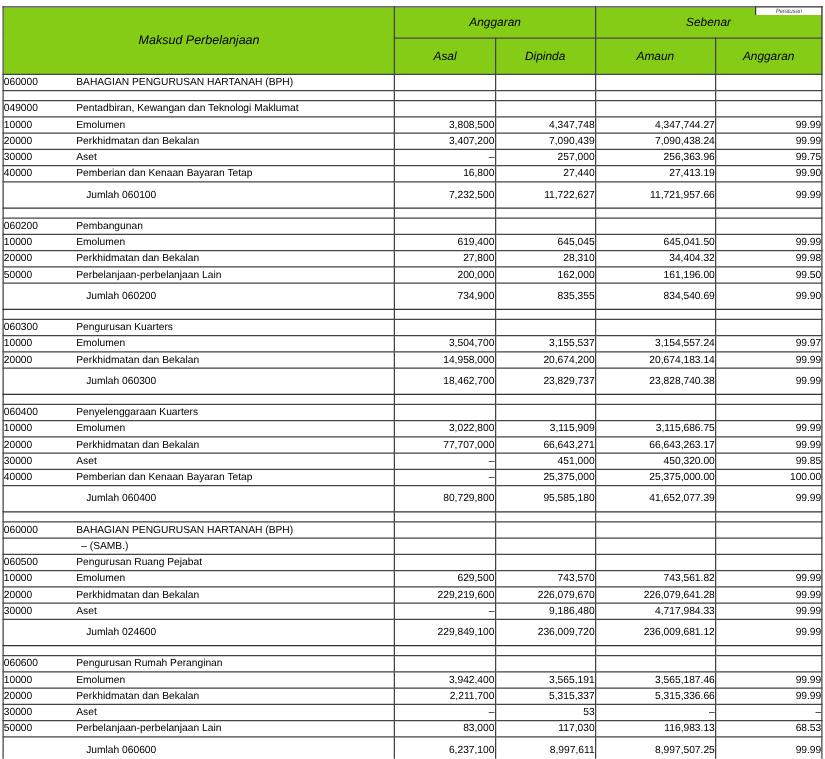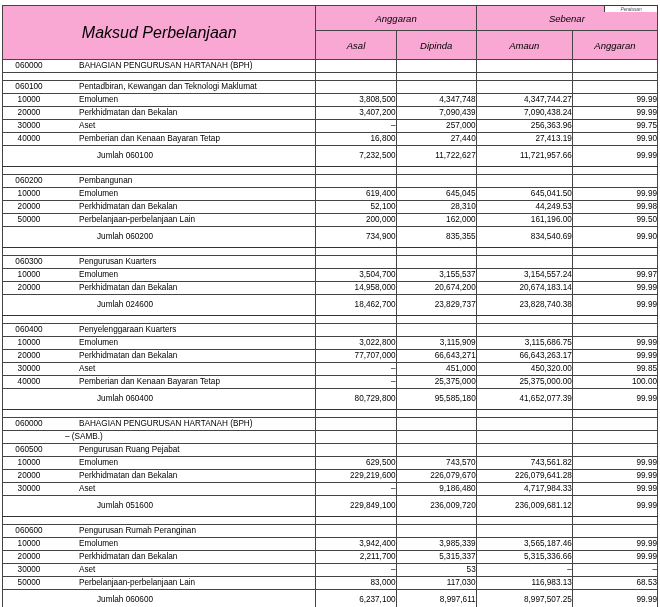--- a/index.html
+++ b/index.html
@@ -49,25 +49,25 @@
     border: 1px solid #444444;
     padding: 0;
     vertical-align: middle;
     font-weight: normal;
   }
   
   thead th {
     font-style: italic;
     font-size: 9.5px;
     text-align: center;
-    background: #f9a8d4;
+    background: #84cc16;
   }
   th.maksud {
     height: 53px;
-    font-size: 16px;
+    font-size: 10px;
   }
   th.grp {
     height: 24px;
   }
   th.sub {
     height: 28px;
     font-style: italic;
   }
   
   tbody td {
@@ -82,41 +82,41 @@
     white-space: nowrap;
   }
   td.num {
     text-align: right;
     padding-right: 5px;
     white-space: nowrap;
   }
   .code {
     display: inline-block;
     width: 52px;
-    text-align: center;
-    padding-right: 24px;
+    text-align: left;
+    padding-right: 6px;
   }
   .lbl {
     display: inline-block;
   }
   
   tr.lvl0 .code { width: 52px; }
   tr.lvl1 .code { width: 52px; }
   
   tr.gap td {
     height: 7px;
     line-height: 7px;
     font-size: 1px;
   }
   tr.total td {
     height: 20px;
     line-height: 20px;
   }
   tr.total td.desc {
-    padding-left: 94px;
+    padding-left: 66px;
   }
   tr.topline td {
     border-top: 1.4px solid #333333;
   }
   tr.botline td {
     border-bottom: 1.4px solid #333333;
   }
   tbody tr.firstbody td {
     border-top: 1.4px solid #333333;
   }
@@ -164,21 +164,21 @@
           <td class="num"></td>
         </tr>
         <tr class="gap">
           <td></td>
           <td></td>
           <td></td>
           <td></td>
           <td></td>
         </tr>
         <tr class="lvl0">
-          <td class="desc" style=""><span class="code">060100</span><span class="lbl ">Pentadbiran, Kewangan dan Teknologi Maklumat</span></td>
+          <td class="desc" style=""><span class="code">049000</span><span class="lbl ">Pentadbiran, Kewangan dan Teknologi Maklumat</span></td>
           <td class="num"></td>
           <td class="num"></td>
           <td class="num"></td>
           <td class="num"></td>
         </tr>
         <tr class="lvl1">
           <td class="desc" style=""><span class="code">10000</span><span class="lbl ">Emolumen</span></td>
           <td class="num">3,808,500</td>
           <td class="num">4,347,748</td>
           <td class="num">4,347,744.27</td>
@@ -228,23 +228,23 @@
         </tr>
         <tr class="lvl1">
           <td class="desc" style=""><span class="code">10000</span><span class="lbl ">Emolumen</span></td>
           <td class="num">619,400</td>
           <td class="num">645,045</td>
           <td class="num">645,041.50</td>
           <td class="num">99.99</td>
         </tr>
         <tr class="lvl1">
           <td class="desc" style=""><span class="code">20000</span><span class="lbl ">Perkhidmatan dan Bekalan</span></td>
-          <td class="num">52,100</td>
+          <td class="num">27,800</td>
           <td class="num">28,310</td>
-          <td class="num">44,249.53</td>
+          <td class="num">34,404.32</td>
           <td class="num">99.98</td>
         </tr>
         <tr class="lvl1">
           <td class="desc" style=""><span class="code">50000</span><span class="lbl ">Perbelanjaan-perbelanjaan Lain</span></td>
           <td class="num">200,000</td>
           <td class="num">162,000</td>
           <td class="num">161,196.00</td>
           <td class="num">99.50</td>
         </tr>
         <tr class="total topline botline">
@@ -276,21 +276,21 @@
           <td class="num">99.97</td>
         </tr>
         <tr class="lvl1">
           <td class="desc" style=""><span class="code">20000</span><span class="lbl ">Perkhidmatan dan Bekalan</span></td>
           <td class="num">14,958,000</td>
           <td class="num">20,674,200</td>
           <td class="num">20,674,183.14</td>
           <td class="num">99.99</td>
         </tr>
         <tr class="total topline botline">
-          <td class="desc" style=""><span class="lbl ">Jumlah 024600</span></td>
+          <td class="desc" style=""><span class="lbl ">Jumlah 060300</span></td>
           <td class="num">18,462,700</td>
           <td class="num">23,829,737</td>
           <td class="num">23,828,740.38</td>
           <td class="num">99.99</td>
         </tr>
         <tr class="gap">
           <td></td>
           <td></td>
           <td></td>
           <td></td>
@@ -381,21 +381,21 @@
           <td class="num">99.99</td>
         </tr>
         <tr class="lvl1">
           <td class="desc" style=""><span class="code">30000</span><span class="lbl ">Aset</span></td>
           <td class="num">–</td>
           <td class="num">9,186,480</td>
           <td class="num">4,717,984.33</td>
           <td class="num">99.99</td>
         </tr>
         <tr class="total topline botline">
-          <td class="desc" style=""><span class="lbl ">Jumlah 051600</span></td>
+          <td class="desc" style=""><span class="lbl ">Jumlah 024600</span></td>
           <td class="num">229,849,100</td>
           <td class="num">236,009,720</td>
           <td class="num">236,009,681.12</td>
           <td class="num">99.99</td>
         </tr>
         <tr class="gap">
           <td></td>
           <td></td>
           <td></td>
           <td></td>
@@ -404,21 +404,21 @@
         <tr class="lvl0">
           <td class="desc" style=""><span class="code">060600</span><span class="lbl ">Pengurusan Rumah Peranginan</span></td>
           <td class="num"></td>
           <td class="num"></td>
           <td class="num"></td>
           <td class="num"></td>
         </tr>
         <tr class="lvl1">
           <td class="desc" style=""><span class="code">10000</span><span class="lbl ">Emolumen</span></td>
           <td class="num">3,942,400</td>
-          <td class="num">3,985,339</td>
+          <td class="num">3,565,191</td>
           <td class="num">3,565,187.46</td>
           <td class="num">99.99</td>
         </tr>
         <tr class="lvl1">
           <td class="desc" style=""><span class="code">20000</span><span class="lbl ">Perkhidmatan dan Bekalan</span></td>
           <td class="num">2,211,700</td>
           <td class="num">5,315,337</td>
           <td class="num">5,315,336.66</td>
           <td class="num">99.99</td>
         </tr>

